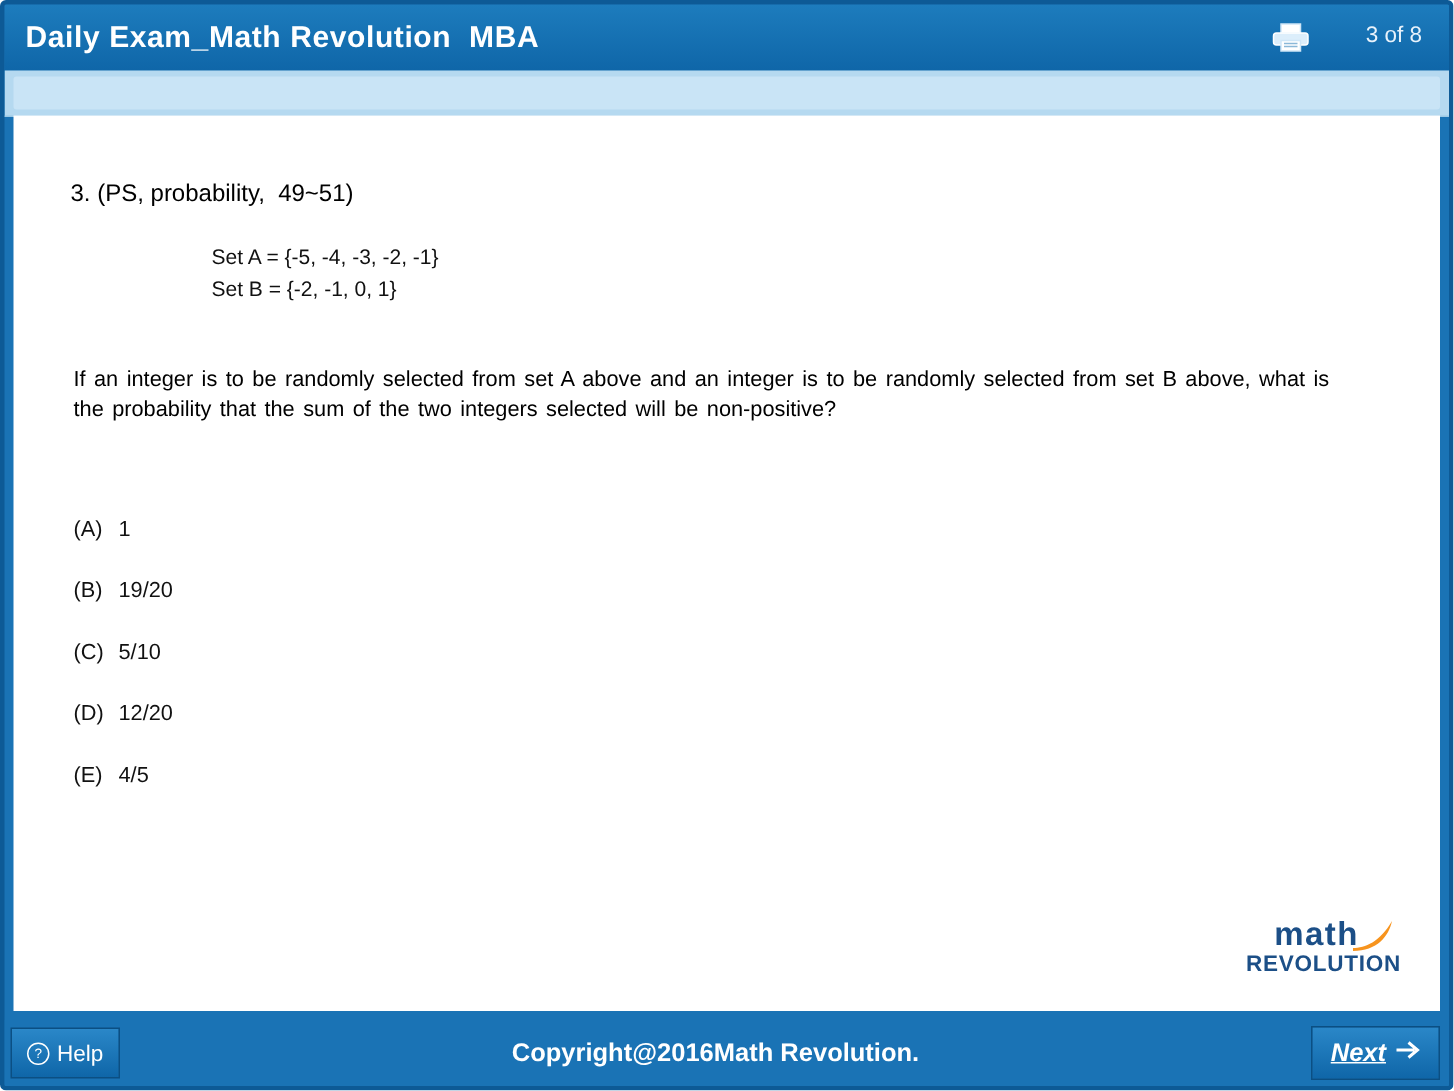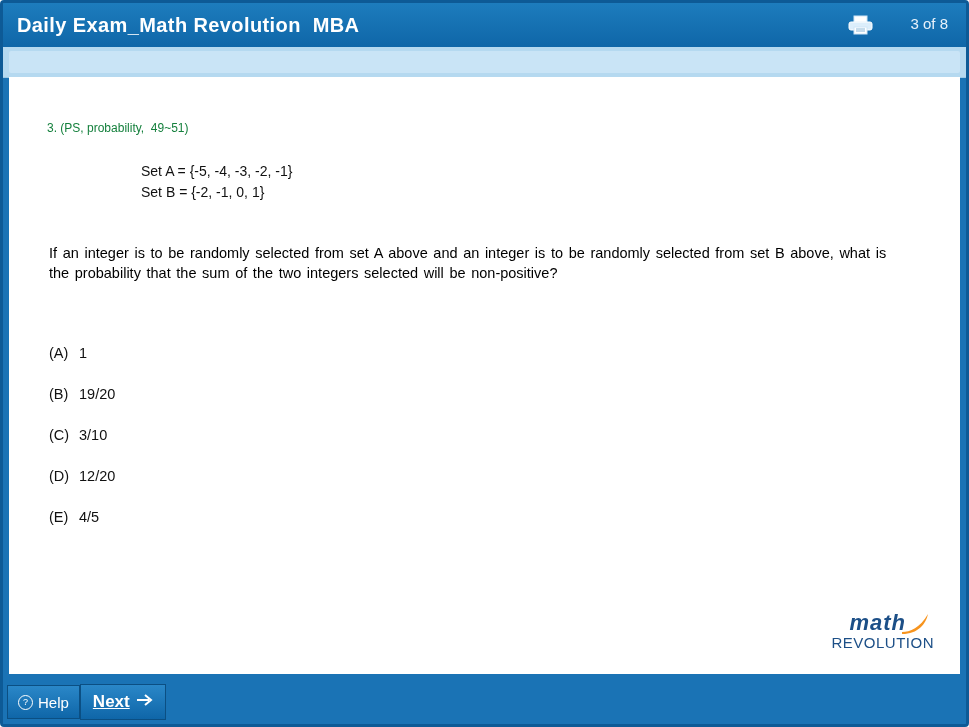--- a/index.html
+++ b/index.html
@@ -79,22 +79,22 @@
     left: 6px;
     right: 6px;
     bottom: 50px;
     background: #ffffff;
     overflow: hidden;
   }
   .q-number {
     position: absolute;
     top: 44px;
     left: 38px;
-    font-size: 12px;
-    color: #15803d;
+    font-size: 16px;
+    color: #000000;
     white-space: pre;
   }
   .sets {
     position: absolute;
     top: 84px;
     left: 132px;
     font-size: 14px;
     color: #111;
     line-height: 21px;
   }
@@ -131,29 +131,28 @@
     position: absolute;
     right: 26px;
     bottom: 16px;
     width: 150px;
     height: 46px;
     text-align: right;
   }
   .logo-top {
     font-size: 22px;
     font-weight: bold;
-    font-style: italic;
     color: #1c4f87;
     letter-spacing: 1px;
     line-height: 22px;
     padding-right: 28px;
   }
   .logo-bottom {
     font-size: 15px;
-    font-weight: normal;
+    font-weight: bold;
     color: #1c4f87;
     letter-spacing: 0.5px;
     line-height: 18px;
   }
   .logo-swoosh {
     position: absolute;
     right: 2px;
     top: 0px;
     width: 32px;
     height: 24px;
@@ -201,20 +200,21 @@
     font-size: 17px;
     font-weight: bold;
     display: flex;
     align-items: center;
     gap: 6px;
     padding: 0 12px;
     height: 34px;
     align-self: center;
     margin-right: 6px;
     cursor: pointer;
+    font-style: italic;
   }
   .next-btn .u { text-decoration: underline; }
   .help-circle {
     display: inline-block;
     width: 13px; height: 13px;
     border: 1.5px solid #ffffff;
     border-radius: 50%;
     position: relative;
     font-size: 9px;
     line-height: 13px;
@@ -261,21 +261,21 @@
       <div class="choice">
         <span class="lbl">(A)</span>
         <span>1</span>
       </div>
       <div class="choice">
         <span class="lbl">(B)</span>
         <span>19/20</span>
       </div>
       <div class="choice">
         <span class="lbl">(C)</span>
-        <span>3/10</span>
+        <span>5/10</span>
       </div>
       <div class="choice">
         <span class="lbl">(D)</span>
         <span>12/20</span>
       </div>
       <div class="choice">
         <span class="lbl">(E)</span>
         <span>4/5</span>
       </div>
     </div>
@@ -288,20 +288,21 @@
       <div class="logo-bottom">REVOLUTION</div>
     </div>
 
   </div>
 
   <div class="footer">
     <div class="footer-btn">
       <span class="help-circle">?</span>
       <span class="u">Help</span>
     </div>
+    <div class="copyright">Copyright@2016Math Revolution.</div>
     <div class="next-btn">
       <span class="u">Next</span>
       <span>
         <svg width="17" height="14" viewBox="0 0 17 14">
           <path d="M1 7 H13 M9 2 L15 7 L9 12" stroke="#ffffff" stroke-width="2" fill="none"></path>
         </svg>
       </span>
     </div>
   </div>
 

